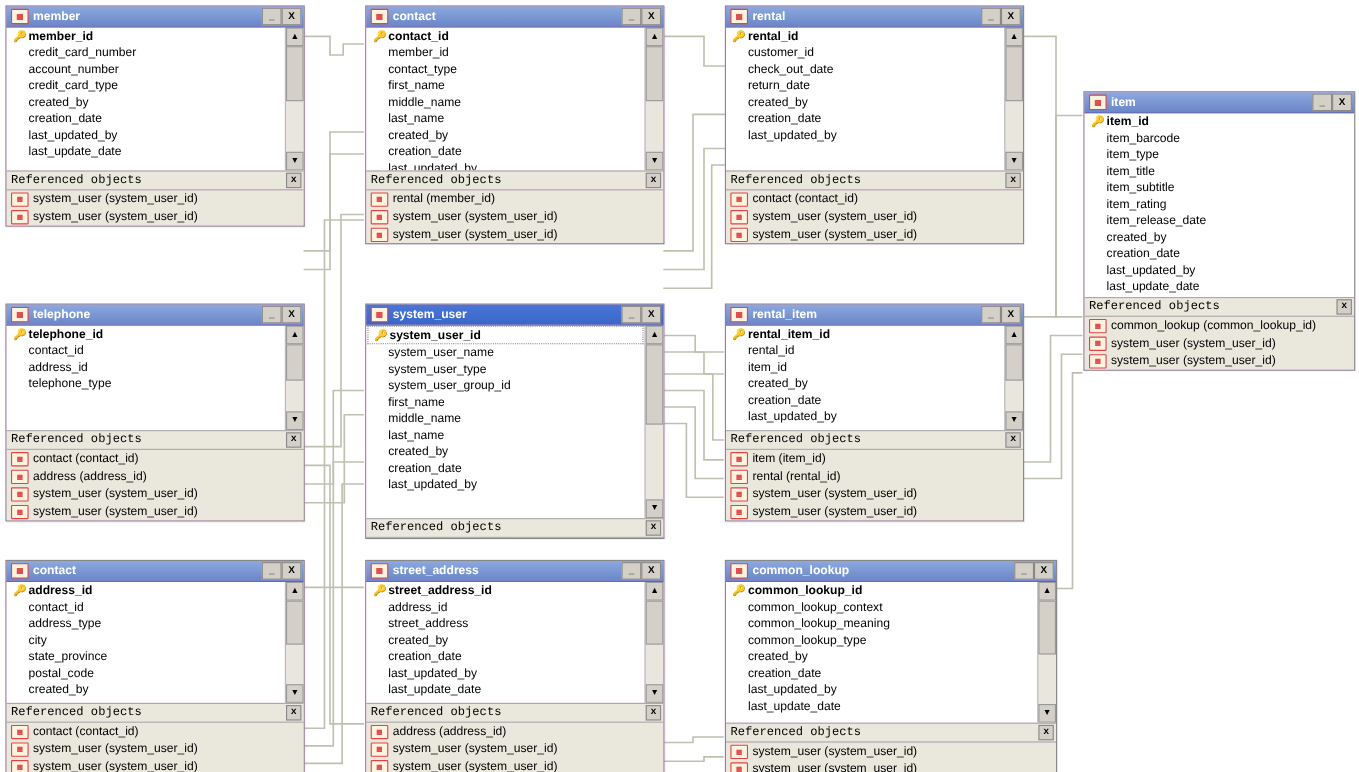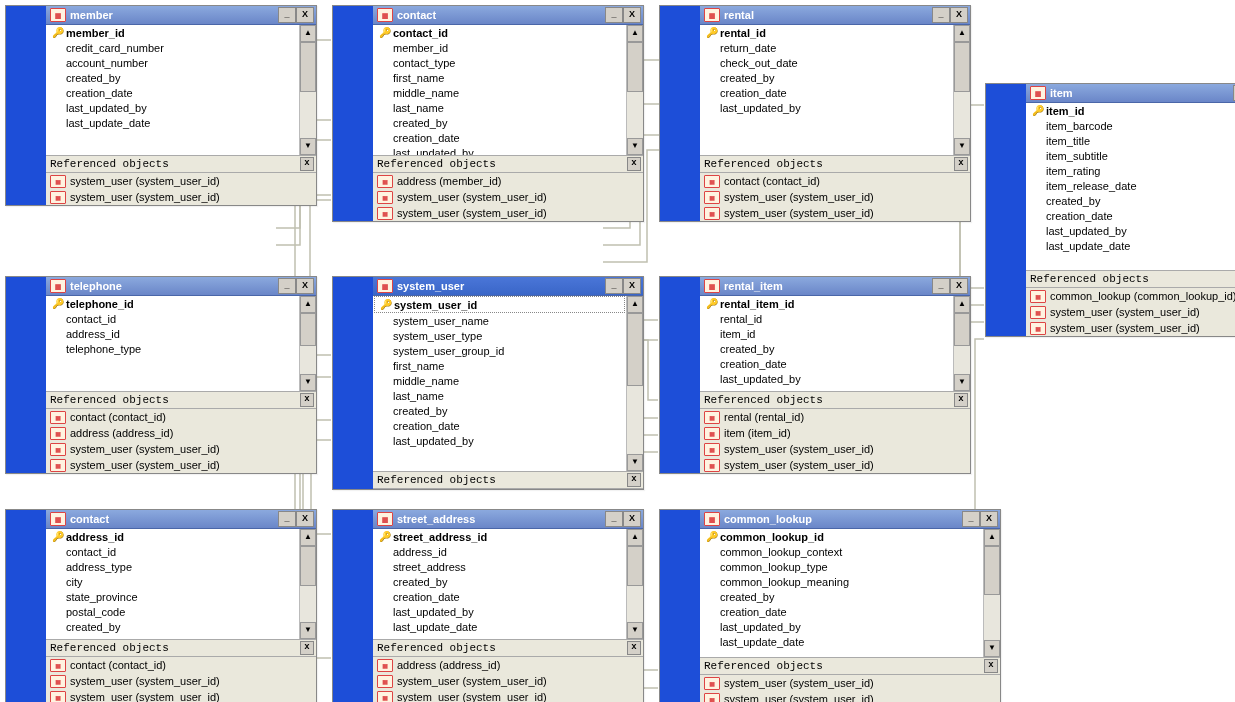--- a/index.html
+++ b/index.html
@@ -9,25 +9,24 @@
     height: 702px;
     font-family: Tahoma, Arial, sans-serif;
     font-size: 11px;
     background: #ffffff;
     position: relative;
     overflow: hidden;
   }
   .table-window {
     position: absolute;
     border: 1px solid #888;
-    background: #1d4ed8;
+    background: #f0abfc;
     box-shadow: 1px 1px 1px rgba(0,0,0,0.05);
     display: flex;
     flex-direction: column;
-    padding-left: 40px;
   }
   .titlebar {
     height: 18px;
     background: linear-gradient(to bottom, #8ba9de 0%, #6a86c8 100%);
     color: #fff;
     display: flex;
     align-items: center;
     padding-left: 4px;
     font-weight: bold;
     font-size: 11px;
@@ -209,20 +208,24 @@
           <div class="col-row no-key">
             <span class="key-icon" style="opacity: 0;">•</span>
             <span>credit_card_number</span>
           </div>
           <div class="col-row no-key">
             <span class="key-icon" style="opacity: 0;">•</span>
             <span>account_number</span>
           </div>
           <div class="col-row no-key">
             <span class="key-icon" style="opacity: 0;">•</span>
+            <span>credit_card_type</span>
+          </div>
+          <div class="col-row no-key">
+            <span class="key-icon" style="opacity: 0;">•</span>
             <span>created_by</span>
           </div>
           <div class="col-row no-key">
             <span class="key-icon" style="opacity: 0;">•</span>
             <span>creation_date</span>
           </div>
           <div class="col-row no-key">
             <span class="key-icon" style="opacity: 0;">•</span>
             <span>last_updated_by</span>
           </div>
@@ -304,21 +307,21 @@
           <div class="track">
             <div class="thumb"></div>
           </div>
           <div class="arrow">▼</div>
         </div>
       </div>
       <div class="ref-header"><span>Referenced objects</span><div class="close-x">x</div></div>
       <div class="refs">
         <div class="ref-row">
           <span class="tbl-icon-sm">▦</span>
-          <span>address (member_id)</span>
+          <span>rental (member_id)</span>
         </div>
         <div class="ref-row">
           <span class="tbl-icon-sm">▦</span>
           <span>system_user (system_user_id)</span>
         </div>
         <div class="ref-row">
           <span class="tbl-icon-sm">▦</span>
           <span>system_user (system_user_id)</span>
         </div>
       </div>
@@ -333,25 +336,29 @@
         </div>
       </div>
       <div class="cols-area" style="height: 130px;">
         <div class="cols">
           <div class="col-row pk">
             <span class="key-icon">🔑</span>
             <span>rental_id</span>
           </div>
           <div class="col-row no-key">
             <span class="key-icon" style="opacity: 0;">•</span>
+            <span>customer_id</span>
+          </div>
+          <div class="col-row no-key">
+            <span class="key-icon" style="opacity: 0;">•</span>
+            <span>check_out_date</span>
+          </div>
+          <div class="col-row no-key">
+            <span class="key-icon" style="opacity: 0;">•</span>
             <span>return_date</span>
-          </div>
-          <div class="col-row no-key">
-            <span class="key-icon" style="opacity: 0;">•</span>
-            <span>check_out_date</span>
           </div>
           <div class="col-row no-key">
             <span class="key-icon" style="opacity: 0;">•</span>
             <span>created_by</span>
           </div>
           <div class="col-row no-key">
             <span class="key-icon" style="opacity: 0;">•</span>
             <span>creation_date</span>
           </div>
           <div class="col-row no-key">
@@ -397,20 +404,24 @@
           <div class="col-row pk">
             <span class="key-icon">🔑</span>
             <span>item_id</span>
           </div>
           <div class="col-row no-key">
             <span class="key-icon" style="opacity: 0;">•</span>
             <span>item_barcode</span>
           </div>
           <div class="col-row no-key">
             <span class="key-icon" style="opacity: 0;">•</span>
+            <span>item_type</span>
+          </div>
+          <div class="col-row no-key">
+            <span class="key-icon" style="opacity: 0;">•</span>
             <span>item_title</span>
           </div>
           <div class="col-row no-key">
             <span class="key-icon" style="opacity: 0;">•</span>
             <span>item_subtitle</span>
           </div>
           <div class="col-row no-key">
             <span class="key-icon" style="opacity: 0;">•</span>
             <span>item_rating</span>
           </div>
@@ -611,25 +622,25 @@
           <div class="track">
             <div class="thumb"></div>
           </div>
           <div class="arrow">▼</div>
         </div>
       </div>
       <div class="ref-header"><span>Referenced objects</span><div class="close-x">x</div></div>
       <div class="refs">
         <div class="ref-row">
           <span class="tbl-icon-sm">▦</span>
+          <span>item (item_id)</span>
+        </div>
+        <div class="ref-row">
+          <span class="tbl-icon-sm">▦</span>
           <span>rental (rental_id)</span>
-        </div>
-        <div class="ref-row">
-          <span class="tbl-icon-sm">▦</span>
-          <span>item (item_id)</span>
         </div>
         <div class="ref-row">
           <span class="tbl-icon-sm">▦</span>
           <span>system_user (system_user_id)</span>
         </div>
         <div class="ref-row">
           <span class="tbl-icon-sm">▦</span>
           <span>system_user (system_user_id)</span>
         </div>
       </div>
@@ -776,25 +787,25 @@
           <div class="col-row pk">
             <span class="key-icon">🔑</span>
             <span>common_lookup_id</span>
           </div>
           <div class="col-row no-key">
             <span class="key-icon" style="opacity: 0;">•</span>
             <span>common_lookup_context</span>
           </div>
           <div class="col-row no-key">
             <span class="key-icon" style="opacity: 0;">•</span>
+            <span>common_lookup_meaning</span>
+          </div>
+          <div class="col-row no-key">
+            <span class="key-icon" style="opacity: 0;">•</span>
             <span>common_lookup_type</span>
-          </div>
-          <div class="col-row no-key">
-            <span class="key-icon" style="opacity: 0;">•</span>
-            <span>common_lookup_meaning</span>
           </div>
           <div class="col-row no-key">
             <span class="key-icon" style="opacity: 0;">•</span>
             <span>created_by</span>
           </div>
           <div class="col-row no-key">
             <span class="key-icon" style="opacity: 0;">•</span>
             <span>creation_date</span>
           </div>
           <div class="col-row no-key">

